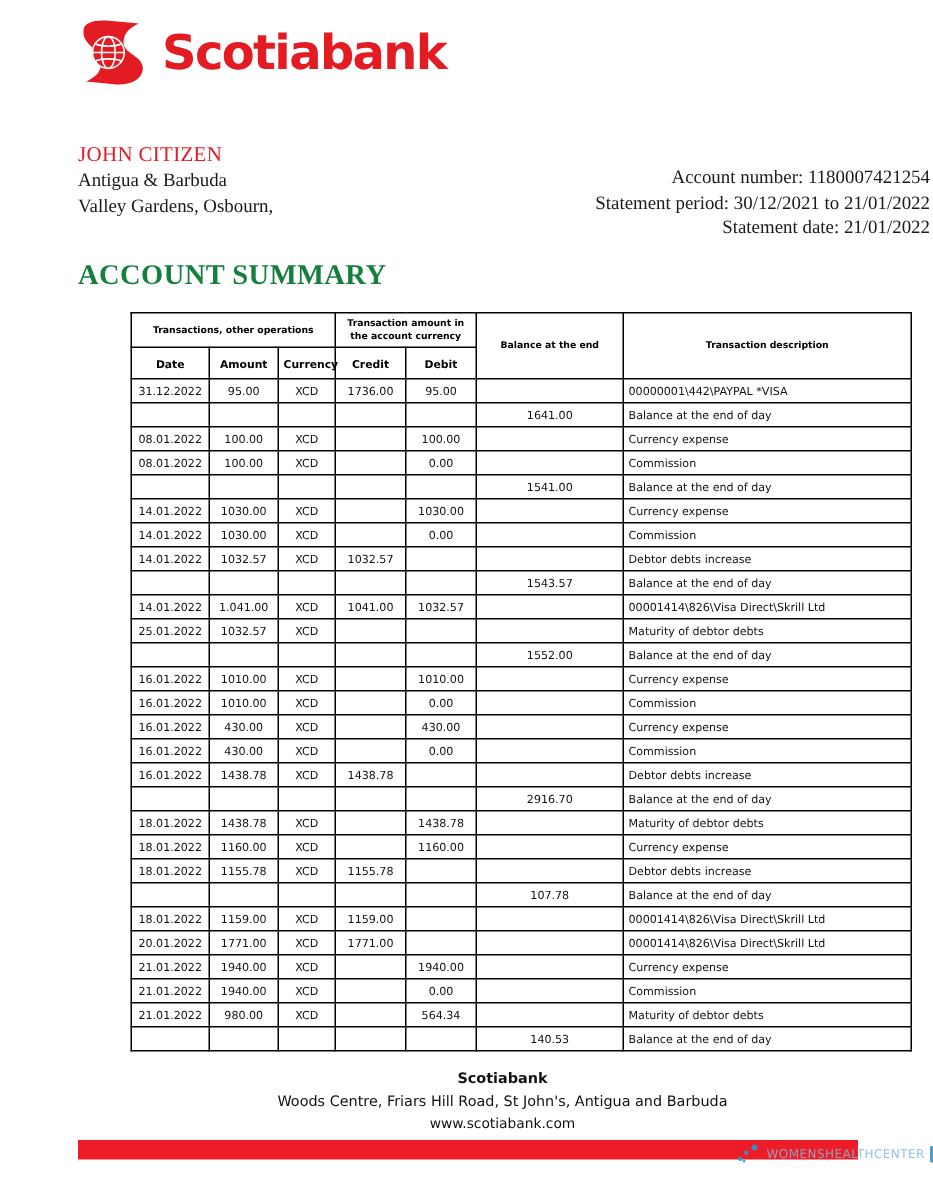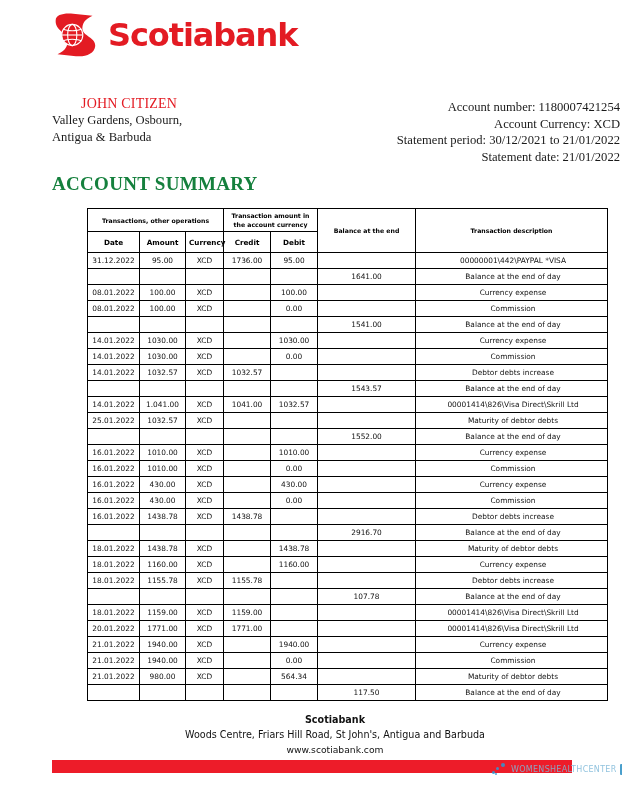--- a/index.html
+++ b/index.html
@@ -63,26 +63,25 @@
     font-size: 12.6px;
     color: #1a1a1a;
     line-height: 16.6px;
   }
   .customer-name {
     color: #e31b23;
     font-size: 14px;
     font-weight: normal;
     letter-spacing: .2px;
     line-height: 17px;
-    margin-left: 29px;
   }
   .hdr-right {
     position: absolute;
     right: 50px;
-    top: 4px;
+    top: 15px;
     text-align: right;
     font-family: "Liberation Serif", serif;
     font-size: 12.6px;
     color: #1a1a1a;
     line-height: 16.6px;
   }
 
   
   .section-title {
     position: absolute;
@@ -130,21 +129,21 @@
   table.stmt tbody td {
     height: 15px;
     font-size: 7.4px;
     color: #111;
     text-align: center;
     vertical-align: middle;
     white-space: nowrap;
     overflow: hidden;
   }
   table.stmt tbody td.desc {
-    text-align: center;
+    text-align: left;
     padding-left: 3px;
   }
   
   col.c-date { width: 52px; }
   col.c-amt  { width: 46px; }
   col.c-cur  { width: 38px; }
   col.c-cr   { width: 47px; }
   col.c-db   { width: 47px; }
   col.c-bal  { width: 98px; }
   col.c-desc { width: 192px; }
@@ -241,26 +240,25 @@
         <path d="M24 37 C33 42, 55 42, 64 37"></path>
         <path d="M24 63 C33 58, 55 58, 64 63"></path>
       </g>
     </svg>
     <span class="logo-text">Scotiabank</span>
   </div>
 
   <div class="hdr">
     <div class="hdr-left">
       <div class="customer-name">JOHN CITIZEN</div>
+      <div>Antigua &amp; Barbuda</div>
       <div>Valley Gardens, Osbourn,</div>
-      <div>Antigua &amp; Barbuda</div>
     </div>
     <div class="hdr-right">
       <div>Account number: 1180007421254</div>
-      <div>Account Currency: XCD</div>
       <div>Statement period: 30/12/2021 to 21/01/2022</div>
       <div>Statement date: 21/01/2022</div>
     </div>
   </div>
 
   <div class="section-title">ACCOUNT SUMMARY</div>
 
   <div class="tbl-wrap">
     <table class="stmt">
       <colgroup>
@@ -530,21 +528,21 @@
             <td>564.34</td>
             <td></td>
             <td class="desc">Maturity of debtor debts</td>
           </tr>
           <tr>
             <td></td>
             <td></td>
             <td></td>
             <td></td>
             <td></td>
-            <td>117.50</td>
+            <td>140.53</td>
             <td class="desc">Balance at the end of day</td>
           </tr>
         </tbody>
     </table>
   </div>
 
   <div class="footer">
     <div class="f-bank">Scotiabank</div>
     <div class="f-addr">Woods Centre, Friars Hill Road, St John's, Antigua and Barbuda</div>
     <div class="f-url">www.scotiabank.com</div>

